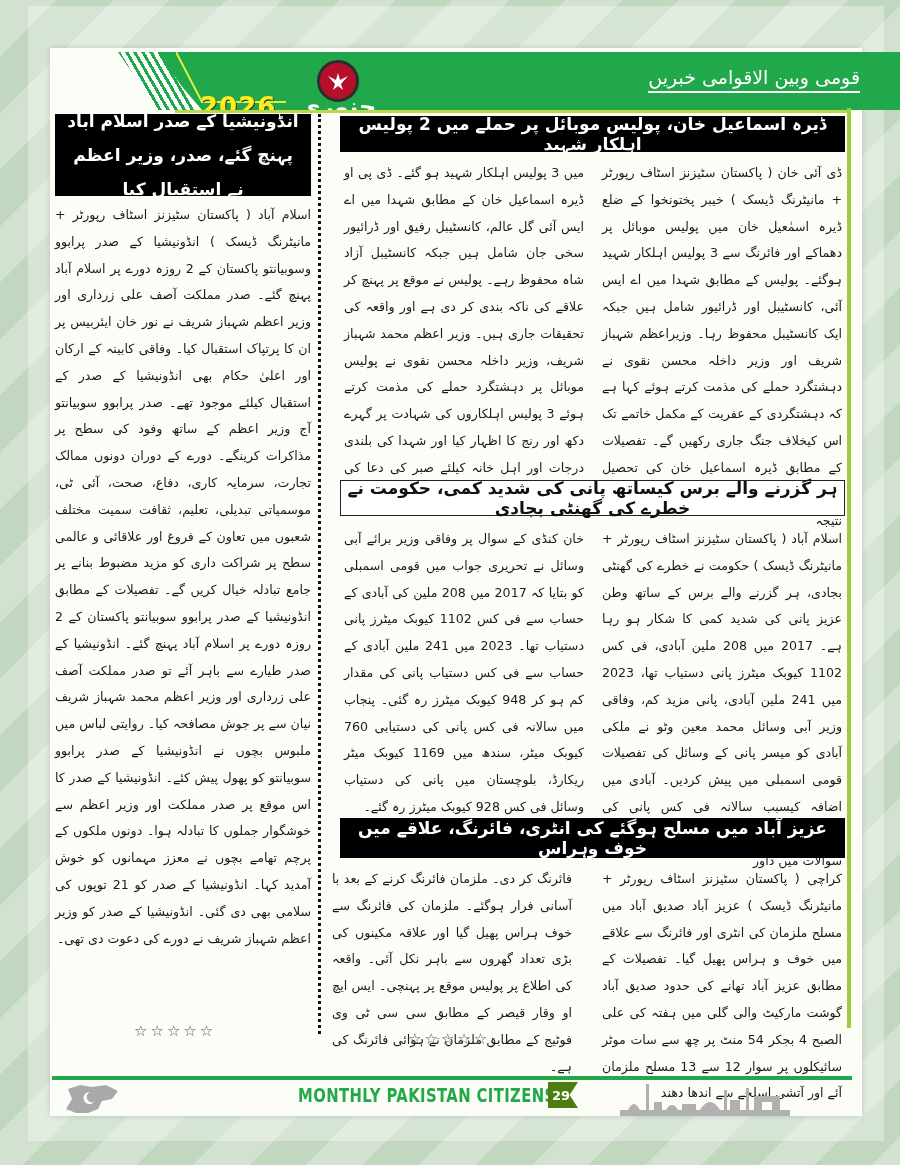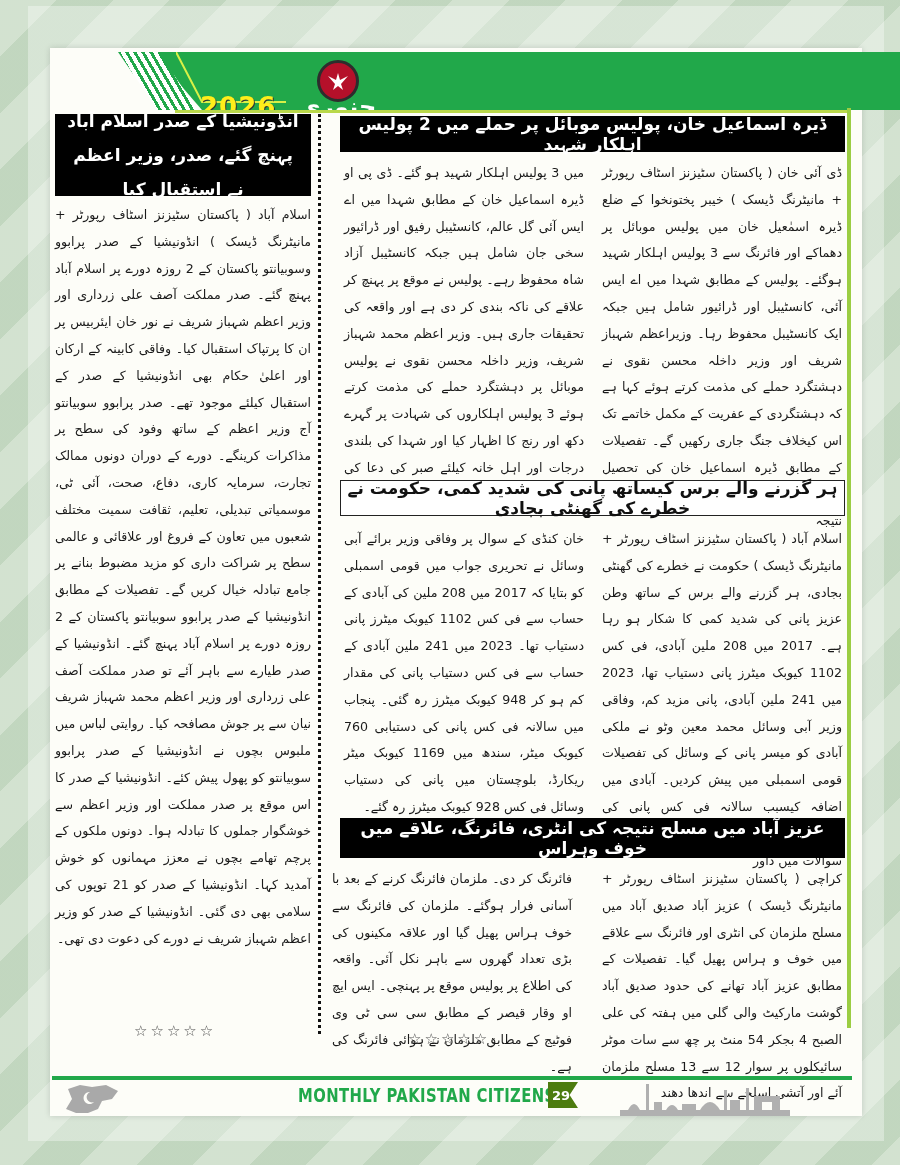--- a/index.html
+++ b/index.html
@@ -123,33 +123,34 @@
   </svg>
   <div class="date-block">
     <span class="year">2026</span>
     <span class="month">جنوری</span>
   </div>
   <div class="logo">
     <svg width="26" height="26" viewBox="0 0 26 26">
       <path d="M3 8 L11 12 L13 5 L15 12 L23 8 L16 16 L18 22 L13 18 L8 22 L10 16 Z" fill="#ffffff"></path>
     </svg>
   </div>
+  <div class="section-title">قومی وبین الاقوامی خبریں</div>
 </div>
 <div class="yellow-top-line"></div>
 <div class="green-accent"></div>
 
 <div class="hl-black" style="left:340px; top:116px; width:505px; height:36px;">ڈیرہ اسماعیل خان، پولیس موبائل پر حملے میں 2 پولیس اہلکار شہید</div>
 <div class="col" style="left:602px; top:160px; width:240px;">ڈی آئی خان ( پاکستان سٹیزنز اسٹاف رپورٹر + مانیٹرنگ ڈیسک ) خیبر پختونخوا کے ضلع ڈیرہ اسمٰعیل خان میں پولیس موبائل پر دھماکے اور فائرنگ سے 3 پولیس اہلکار شہید ہوگئے۔ پولیس کے مطابق شہدا میں اے ایس آئی، کانسٹیبل اور ڈرائیور شامل ہیں جبکہ ایک کانسٹیبل محفوظ رہا۔ وزیراعظم شہباز شریف اور وزیر داخلہ محسن نقوی نے دہشتگرد حملے کی مذمت کرتے ہوئے کہا ہے کہ دہشتگردی کے عفریت کے مکمل خاتمے تک اس کیخلاف جنگ جاری رکھیں گے۔ تفصیلات کے مطابق ڈیرہ اسماعیل خان کی تحصیل پنیالہ میں پولیس وین کے قریب دھماکے کے نتیجہ</div>
 <div class="col" style="left:344px; top:160px; width:240px;">میں 3 پولیس اہلکار شہید ہو گئے۔ ڈی پی او ڈیرہ اسماعیل خان کے مطابق شہدا میں اے ایس آئی گل عالم، کانسٹیبل رفیق اور ڈرائیور سخی جان شامل ہیں جبکہ کانسٹیبل آزاد شاہ محفوظ رہے۔ پولیس نے موقع پر پہنچ کر علاقے کی ناکہ بندی کر دی ہے اور واقعہ کی تحقیقات جاری ہیں۔ وزیر اعظم محمد شہباز شریف، وزیر داخلہ محسن نقوی نے پولیس موبائل پر دہشتگرد حملے کی مذمت کرتے ہوئے 3 پولیس اہلکاروں کی شہادت پر گہرے دکھ اور رنج کا اظہار کیا اور شہدا کی بلندی درجات اور اہل خانہ کیلئے صبر کی دعا کی ہے۔</div>
 
 <div class="hl-outline" style="left:340px; top:480px; width:505px; height:36px;">ہر گزرنے والے برس کیساتھ پانی کی شدید کمی، حکومت نے خطرے کی گھنٹی بجادی</div>
 <div class="col" style="left:602px; top:526px; width:240px;">اسلام آباد ( پاکستان سٹیزنز اسٹاف رپورٹر + مانیٹرنگ ڈیسک ) حکومت نے خطرے کی گھنٹی بجادی، ہر گزرنے والے برس کے ساتھ وطن عزیز پانی کی شدید کمی کا شکار ہو رہا ہے۔ 2017 میں 208 ملین آبادی، فی کس 1102 کیوبک میٹرز پانی دستیاب تھا، 2023 میں 241 ملین آبادی، پانی مزید کم، وفاقی وزیر آبی وسائل محمد معین وٹو نے ملکی آبادی کو میسر پانی کے وسائل کی تفصیلات قومی اسمبلی میں پیش کردیں۔ آبادی میں اضافہ کیسبب سالانہ فی کس پانی کی دستیابی میں کمی کا انکشاف ہوا ہے۔ وقفہ سوالات میں داور</div>
 <div class="col" style="left:344px; top:526px; width:240px;">خان کنڈی کے سوال پر وفاقی وزیر برائے آبی وسائل نے تحریری جواب میں قومی اسمبلی کو بتایا کہ 2017 میں 208 ملین کی آبادی کے حساب سے فی کس 1102 کیوبک میٹرز پانی دستیاب تھا۔ 2023 میں 241 ملین آبادی کے حساب سے فی کس دستیاب پانی کی مقدار کم ہو کر 948 کیوبک میٹرز رہ گئی۔ پنجاب میں سالانہ فی کس پانی کی دستیابی 760 کیوبک میٹر، سندھ میں 1169 کیوبک میٹر ریکارڈ، بلوچستان میں پانی کی دستیاب وسائل فی کس 928 کیوبک میٹرز رہ گئے۔</div>
 
-<div class="hl-black" style="left:340px; top:818px; width:505px; height:40px;">عزیز آباد میں مسلح نتیجہ کی انٹری، فائرنگ، علاقے میں خوف وہراس</div>
+<div class="hl-black" style="left:340px; top:818px; width:505px; height:40px;">عزیز آباد میں مسلح ہوگئے کی انٹری، فائرنگ، علاقے میں خوف وہراس</div>
 <div class="col" style="left:602px; top:866px; width:240px;">کراچی ( پاکستان سٹیزنز اسٹاف رپورٹر + مانیٹرنگ ڈیسک ) عزیز آباد صدیق آباد میں مسلح ملزمان کی انٹری اور فائرنگ سے علاقے میں خوف و ہراس پھیل گیا۔ تفصیلات کے مطابق عزیز آباد تھانے کی حدود صدیق آباد گوشت مارکیٹ والی گلی میں ہفتہ کی علی الصبح 4 بجکر 54 منٹ پر چھ سے سات موٹر سائیکلوں پر سوار 12 سے 13 مسلح ملزمان آئے اور آتشی اسلحے سے اندھا دھند</div>
 <div class="col" style="left:332px; top:866px; width:240px;">فائرنگ کر دی۔ ملزمان فائرنگ کرنے کے بعد با آسانی فرار ہوگئے۔ ملزمان کی فائرنگ سے خوف ہراس پھیل گیا اور علاقہ مکینوں کی بڑی تعداد گھروں سے باہر نکل آئی۔ واقعہ کی اطلاع پر پولیس موقع پر پہنچی۔ ایس ایچ او وقار قیصر کے مطابق سی سی ٹی وی فوٹیج کے مطابق ملزمان نے ہوائی فائرنگ کی ہے۔</div>
 <div class="stars" style="left:408px; top:1030px;">☆☆☆☆☆</div>
 
 <div class="divider-v" style="left:318px;"></div>
 
 <div class="hl-black" style="left:55px; top:114px; width:256px; height:82px; line-height:34px; padding:0 8px;">انڈونیشیا کے صدر اسلام آباد پہنچ گئے، صدر، وزیر اعظم نے استقبال کیا</div>
 <div class="col" style="left:55px; top:202px; width:256px;">اسلام آباد ( پاکستان سٹیزنز اسٹاف رپورٹر + مانیٹرنگ ڈیسک ) انڈونیشیا کے صدر پرابوو وسوبیانتو پاکستان کے 2 روزہ دورے پر اسلام آباد پہنچ گئے۔ صدر مملکت آصف علی زرداری اور وزیر اعظم شہباز شریف نے نور خان ایئربیس پر ان کا پرتپاک استقبال کیا۔ وفاقی کابینہ کے ارکان اور اعلیٰ حکام بھی انڈونیشیا کے صدر کے استقبال کیلئے موجود تھے۔ صدر پرابوو سوبیانتو آج وزیر اعظم کے ساتھ وفود کی سطح پر مذاکرات کرینگے۔ دورے کے دوران دونوں ممالک تجارت، سرمایہ کاری، دفاع، صحت، آئی ٹی، موسمیاتی تبدیلی، تعلیم، ثقافت سمیت مختلف شعبوں میں تعاون کے فروغ اور علاقائی و عالمی سطح پر شراکت داری کو مزید مضبوط بنانے پر جامع تبادلہ خیال کریں گے۔ تفصیلات کے مطابق انڈونیشیا کے صدر پرابوو سوبیانتو پاکستان کے 2 روزہ دورے پر اسلام آباد پہنچ گئے۔ انڈونیشیا کے صدر طیارے سے باہر آئے تو صدر مملکت آصف علی زرداری اور وزیر اعظم محمد شہباز شریف نیان سے پر جوش مصافحہ کیا۔ روایتی لباس میں ملبوس بچوں نے انڈونیشیا کے صدر پرابوو سوبیانتو کو پھول پیش کئے۔ انڈونیشیا کے صدر کا اس موقع پر صدر مملکت اور وزیر اعظم سے خوشگوار جملوں کا تبادلہ ہوا۔ دونوں ملکوں کے پرچم تھامے بچوں نے معزز مہمانوں کو خوش آمدید کہا۔ انڈونیشیا کے صدر کو 21 توپوں کی سلامی بھی دی گئی۔ انڈونیشیا کے صدر کو وزیر اعظم شہباز شریف نے دورے کی دعوت دی تھی۔</div>
 <div class="stars" style="left:134px; top:1022px;">☆☆☆☆☆</div>
 

